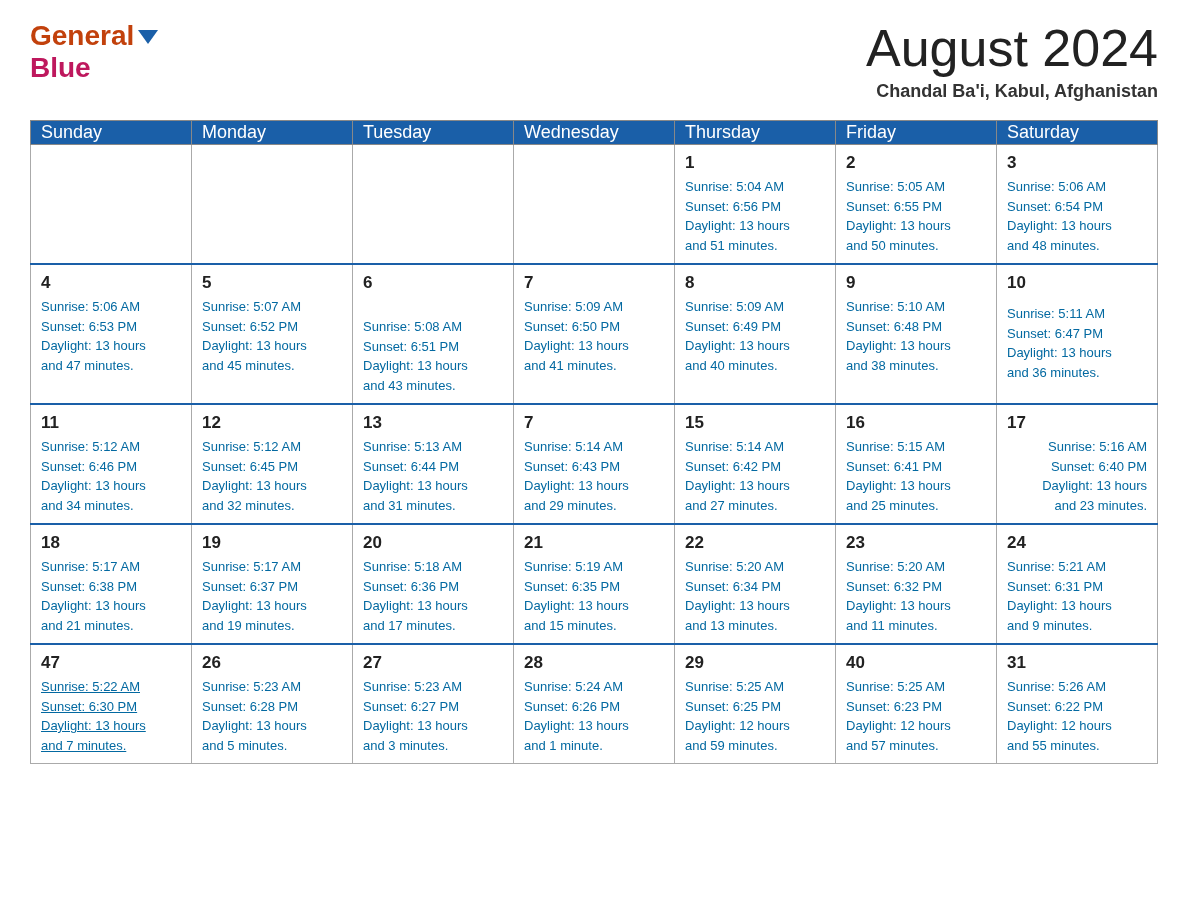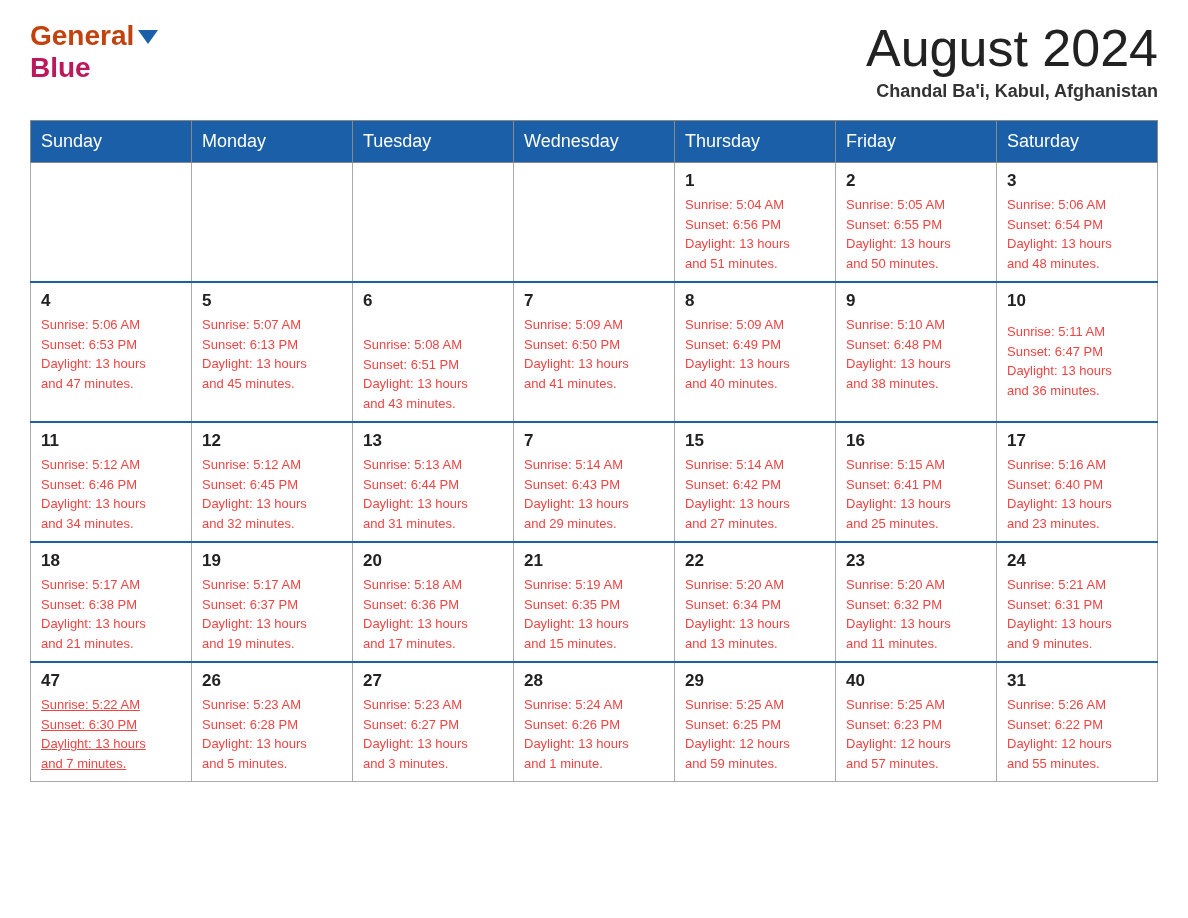--- a/index.html
+++ b/index.html
@@ -52,21 +52,21 @@
     .calendar {
       width: 100%;
       border-collapse: collapse;
       border: 1px solid #888;
     }
     .calendar th {
       background-color: #1a5fa8;
       color: #fff;
       font-size: 18px;
       font-weight: normal;
-      padding: 10px 10px;
+      padding: 1px 10px;
       text-align: left;
       border: 1px solid #888;
     }
     .calendar td {
       vertical-align: top;
       padding: 8px 10px;
       border: 1px solid #aaa;
       width: 14.28%;
       min-height: 100px;
       font-size: 13px;
@@ -74,21 +74,21 @@
     }
     .day-num {
       font-size: 17px;
       font-weight: bold;
       color: #222;
       margin-bottom: 4px;
       display: block;
     }
     .day-info {
       font-size: 13px;
-      color: #ef4444;
+      color: #0369a1;
       line-height: 1.5;
     }
     .empty-cell {
       background: #fff;
     }
     .row-separator td {
       border-top: 2px solid #1a5fa8;
     }
   </style>
 </head>
@@ -153,21 +153,21 @@
         <td>
           <span class="day-num">4</span>
           <div class="day-info" style="white-space: pre-line;">Sunrise: 5:06 AM
 Sunset: 6:53 PM
 Daylight: 13 hours
 and 47 minutes.</div>
         </td>
         <td>
           <span class="day-num">5</span>
           <div class="day-info" style="white-space: pre-line;">Sunrise: 5:07 AM
-Sunset: 6:13 PM
+Sunset: 6:52 PM
 Daylight: 13 hours
 and 45 minutes.</div>
         </td>
         <td>
           <span class="day-num">6</span>
           <div class="day-info" style="white-space: pre-line; margin-top: 24px;">Sunrise: 5:08 AM
 Sunset: 6:51 PM
 Daylight: 13 hours
 and 43 minutes.</div>
         </td>
@@ -238,21 +238,21 @@
         </td>
         <td>
           <span class="day-num">16</span>
           <div class="day-info" style="white-space: pre-line;">Sunrise: 5:15 AM
 Sunset: 6:41 PM
 Daylight: 13 hours
 and 25 minutes.</div>
         </td>
         <td>
           <span class="day-num">17</span>
-          <div class="day-info" style="white-space: pre-line;">Sunrise: 5:16 AM
+          <div class="day-info" style="white-space: pre-line; text-align: right;">Sunrise: 5:16 AM
 Sunset: 6:40 PM
 Daylight: 13 hours
 and 23 minutes.</div>
         </td>
       </tr>
       <tr class="row-separator">
         <td>
           <span class="day-num">18</span>
           <div class="day-info" style="white-space: pre-line;">Sunrise: 5:17 AM
 Sunset: 6:38 PM

